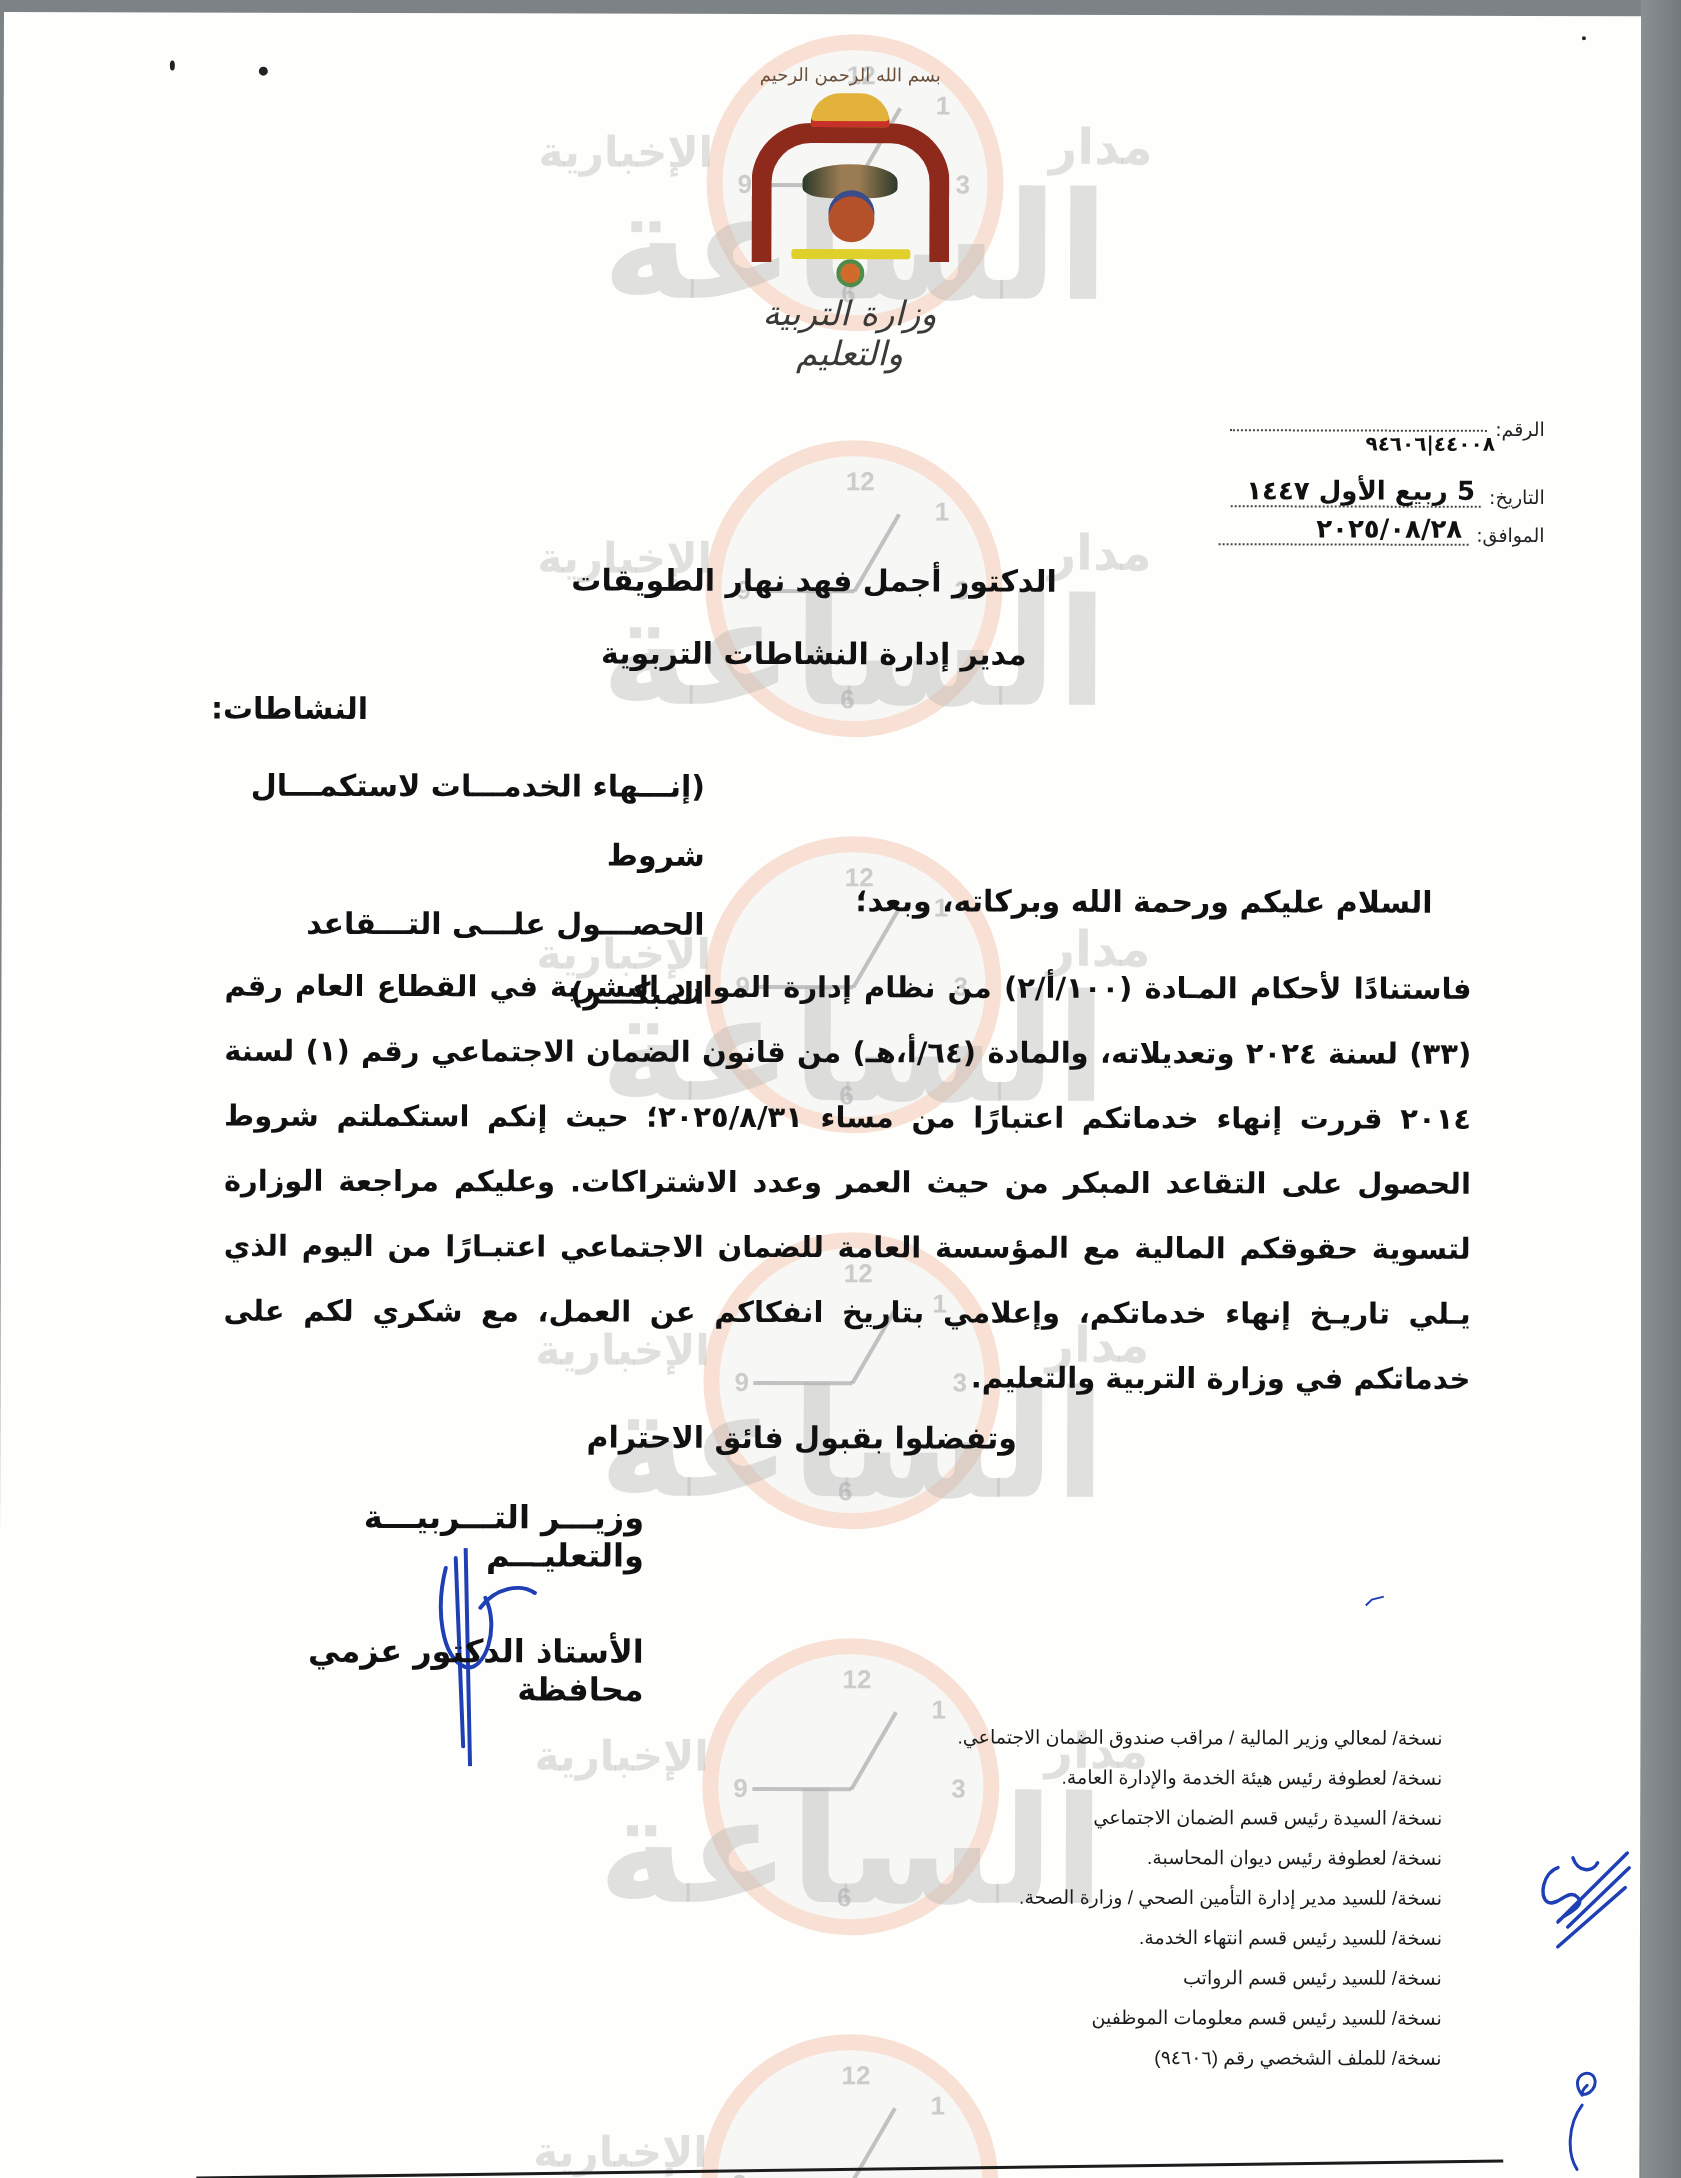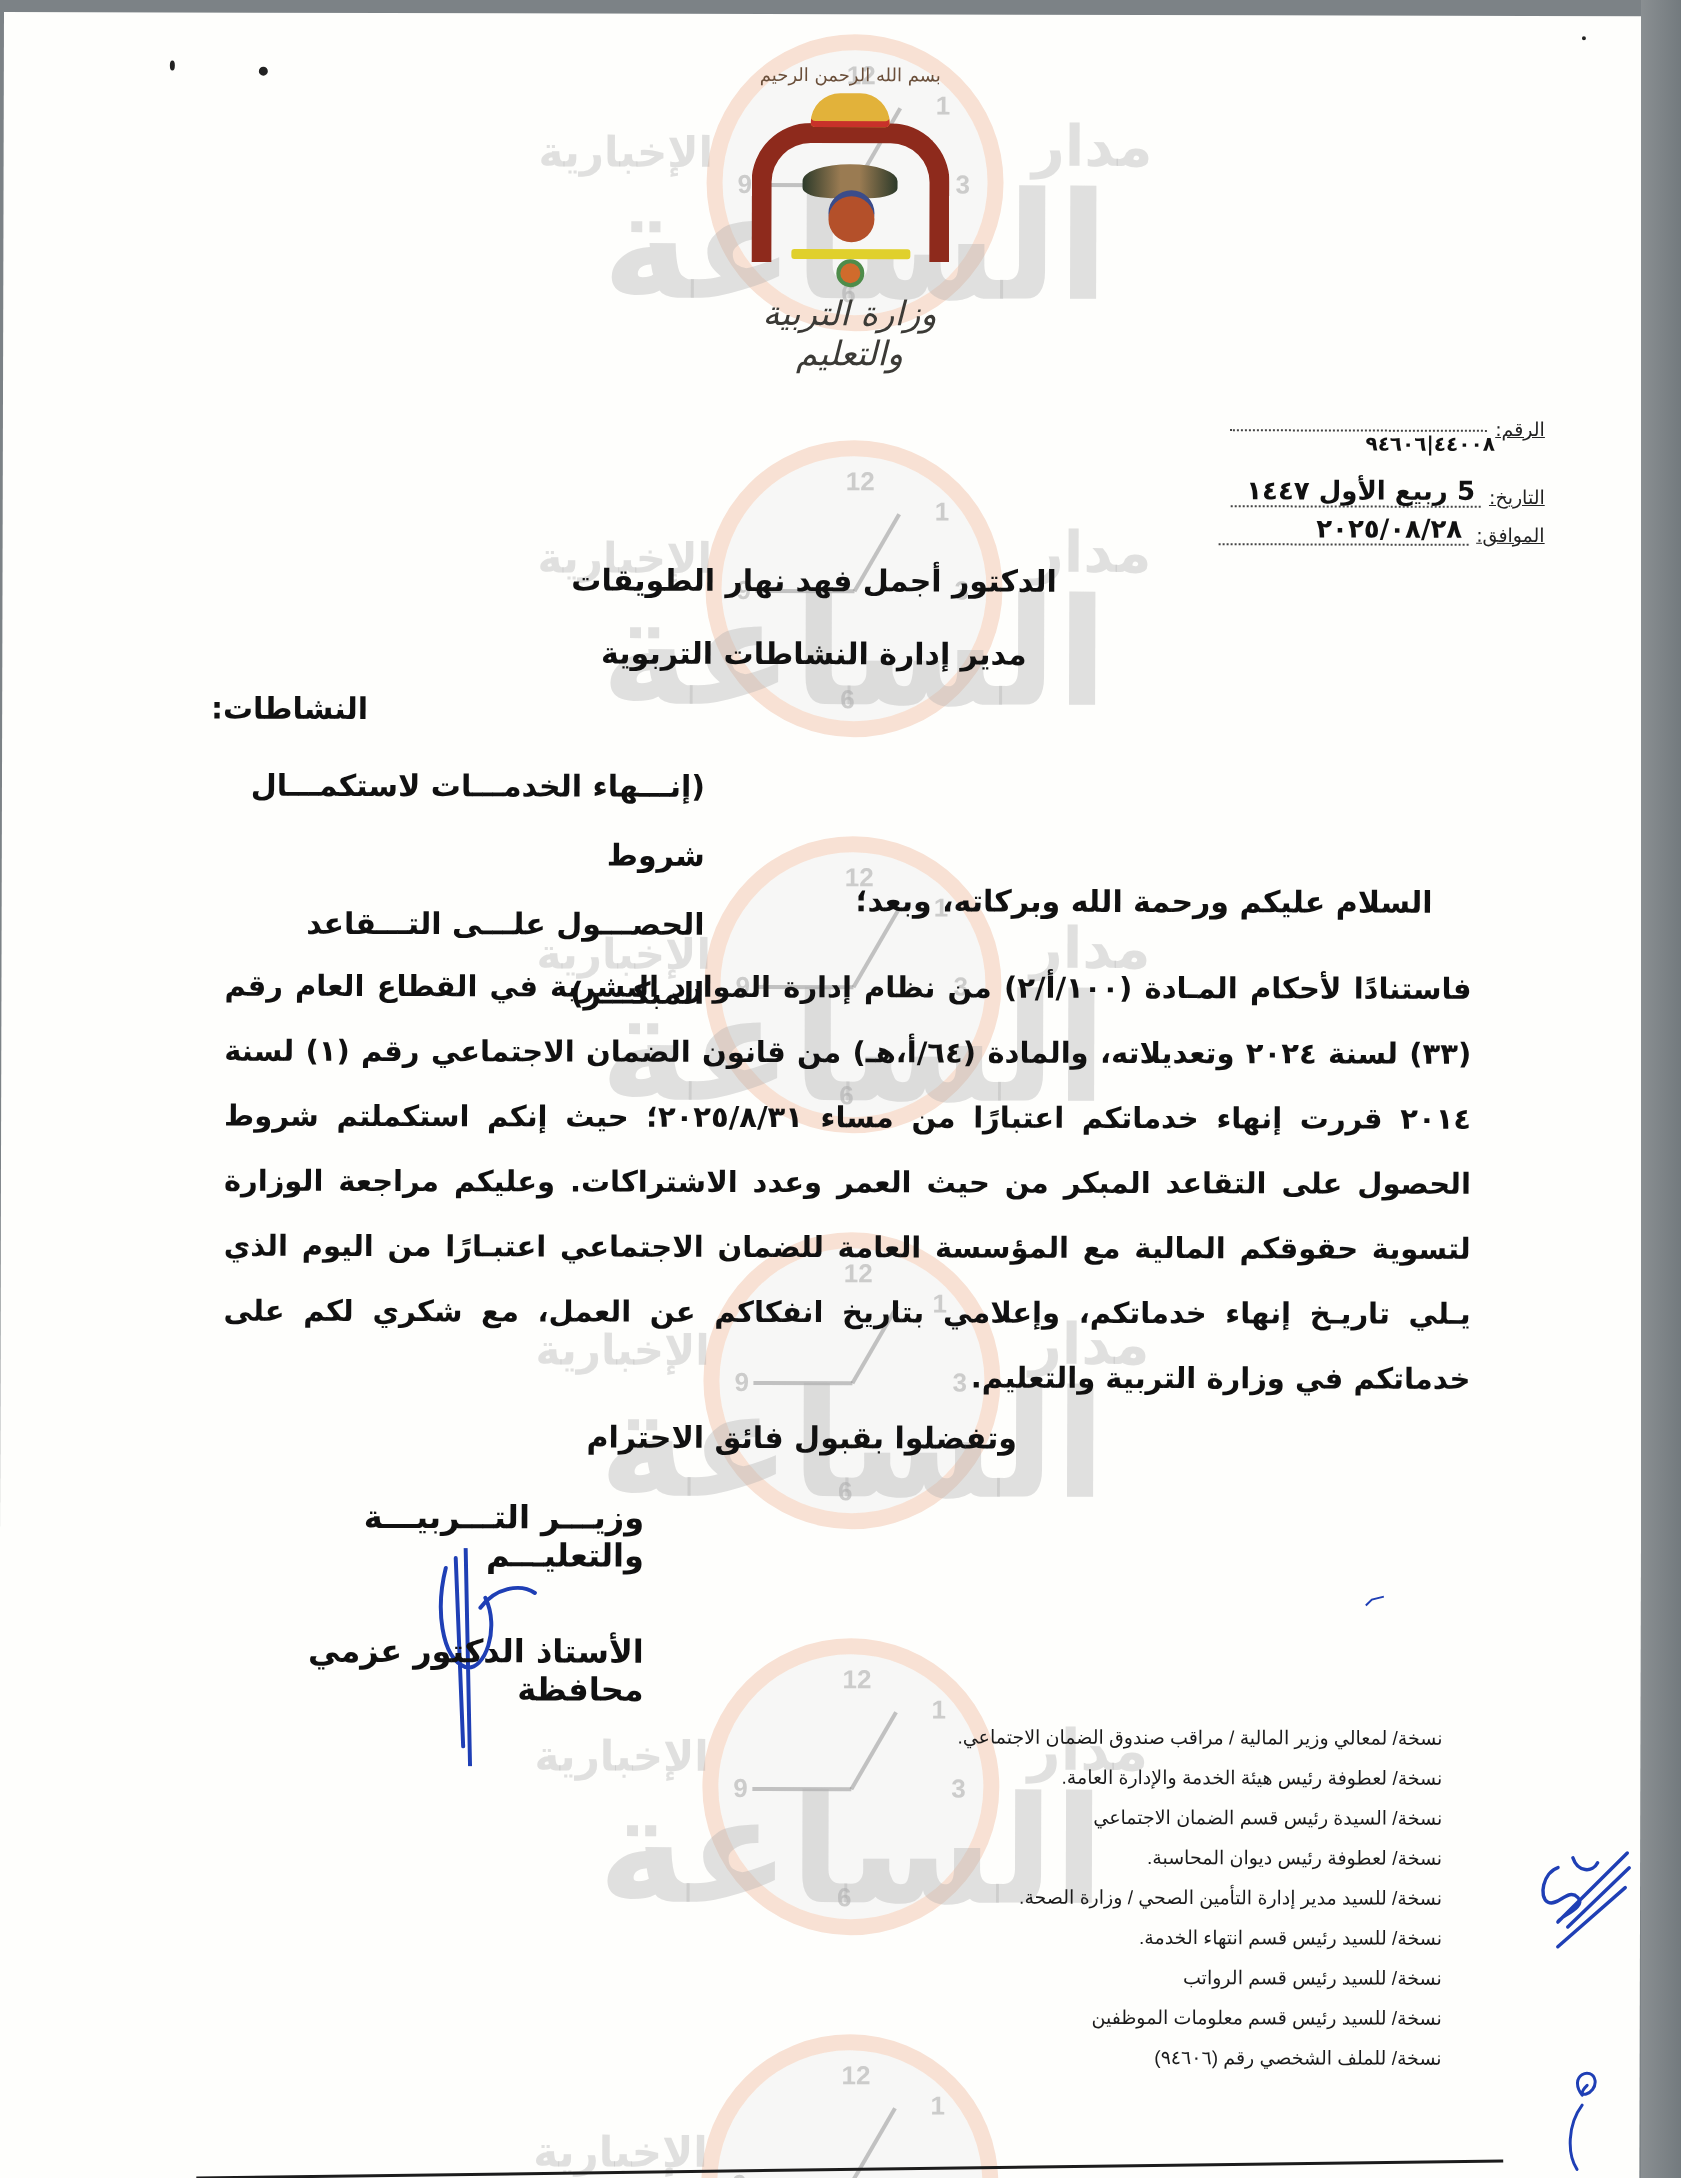--- a/index.html
+++ b/index.html
@@ -85,24 +85,24 @@
       top: 94px;
       font-family: "DejaVu Sans", sans-serif;
       font-weight: bold;
       font-size: 42px;
       color: rgba(170, 170, 170, 0.35);
       direction: rtl;
     }
     .wm .brand-top {
       position: absolute;
       right: 0;
-      top: 78px;
+      top: 84px;
       font-family: "DejaVu Sans", sans-serif;
       font-weight: bold;
-      font-size: 57px;
+      font-size: 49px;
       color: rgba(170, 170, 170, 0.35);
       direction: rtl;
     }
     .wm .brand-big {
       position: absolute;
       left: 20px;
       top: 129px;
       width: 594px;
       text-align: center;
       font-family: "DejaVu Sans", sans-serif;
@@ -203,21 +203,20 @@
     .meta-row {
       display: flex;
       align-items: flex-end;
       height: 38px;
     }
     .meta-label {
       font-size: 19px;
       color: #222;
       white-space: nowrap;
       margin-left: 8px;
-      text-decoration: underline;
     }
     .meta-value {
       font-size: 26px;
       font-weight: bold;
       color: #111;
       border-bottom: 2px dotted #444;
       padding: 0 6px;
       min-width: 238px;
       text-align: right;
       white-space: nowrap;

